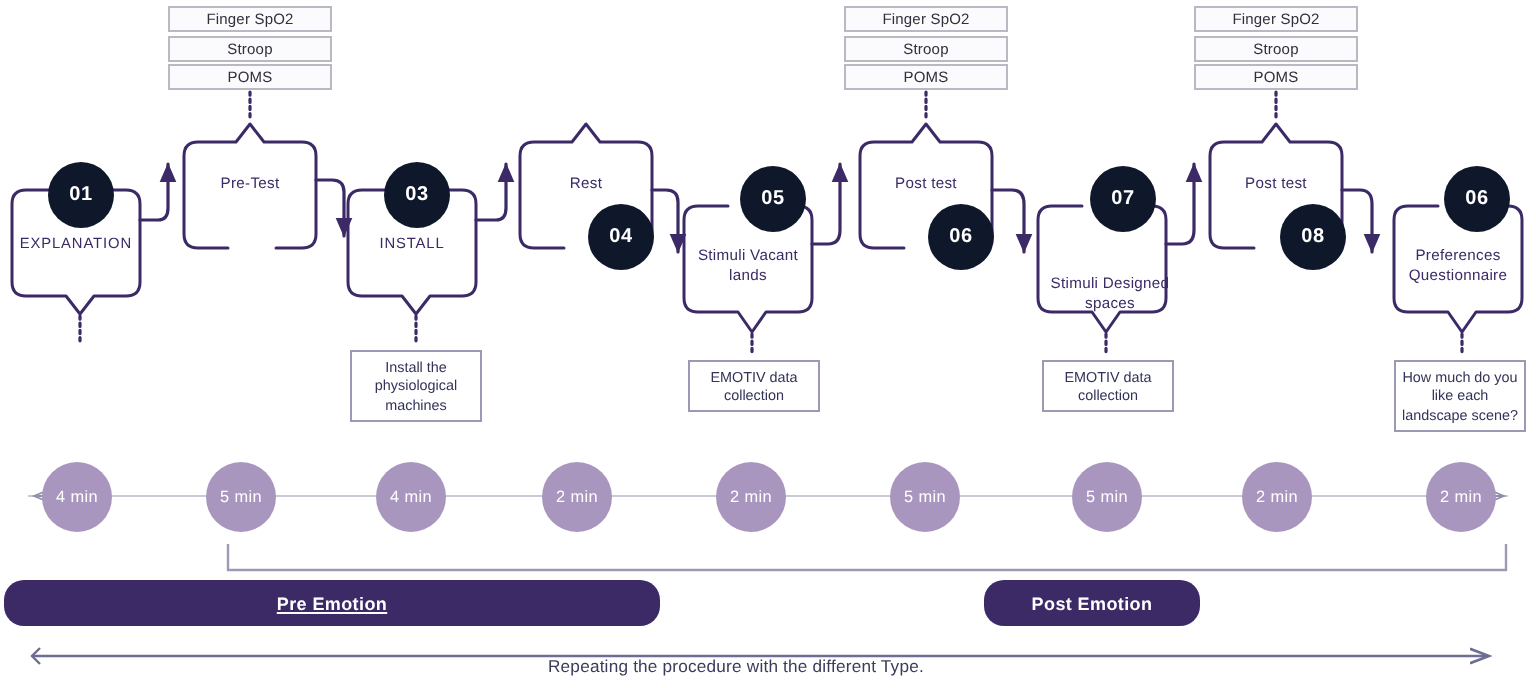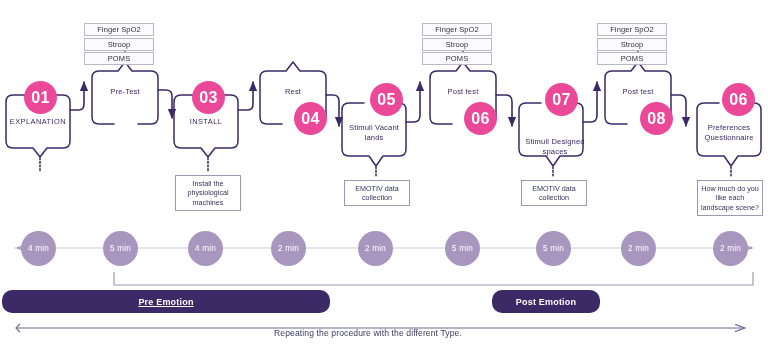--- a/index.html
+++ b/index.html
@@ -24,22 +24,21 @@
     left: 0;
     top: 0;
     width: 768px;
     height: 344px;
     pointer-events: none;
   }
 
   
   .measure-group {
     position: absolute;
-    width: 70px;
-    margin-top: 20px;
+    width: 82px;
   }
   .measure-box {
     box-sizing: border-box;
     height: 13px;
     border: 1px solid #b9b9c4;
     background: #fbfbfd;
     color: #2f2f3d;
     font-size: 7.5px;
     line-height: 11px;
     text-align: center;
@@ -71,23 +70,23 @@
     font-size: 7.4px;
     letter-spacing: 0.45px;
   }
 
   
   .badge {
     position: absolute;
     width: 33px;
     height: 33px;
     border-radius: 50%;
-    background: #ec4899;
+    background: #0f172a;
     color: #ffffff;
-    font-size: 16px;
+    font-size: 10px;
     font-weight: bold;
     letter-spacing: 0.3px;
     display: flex;
     align-items: center;
     justify-content: center;
     z-index: 6;
   }
 
   
   .note {

